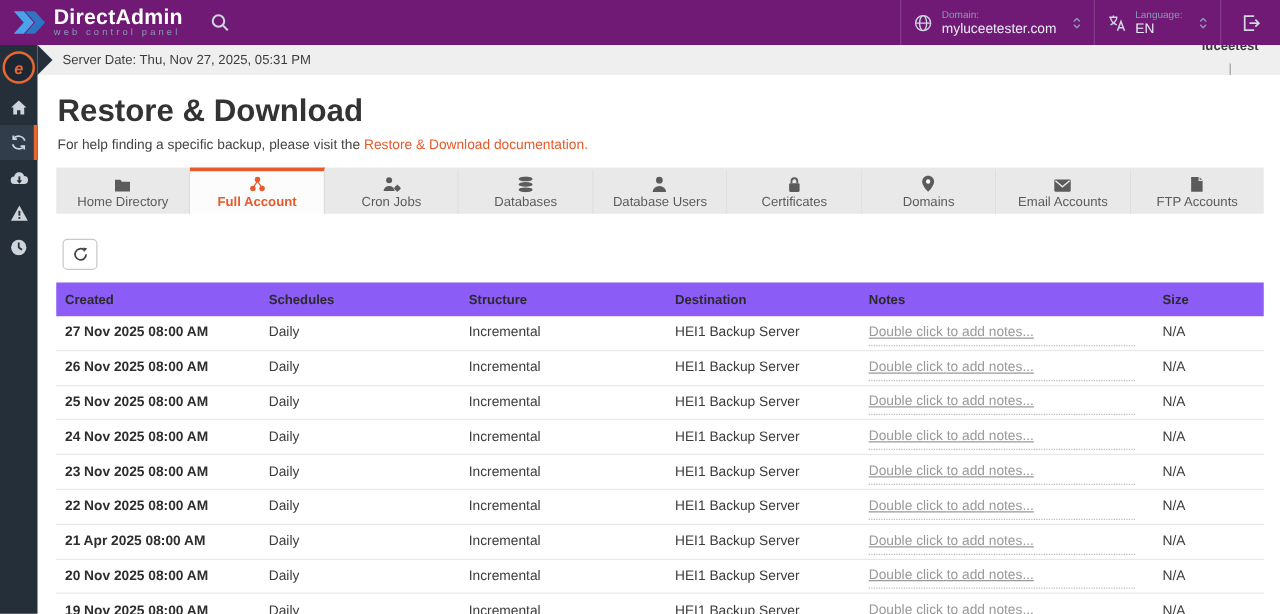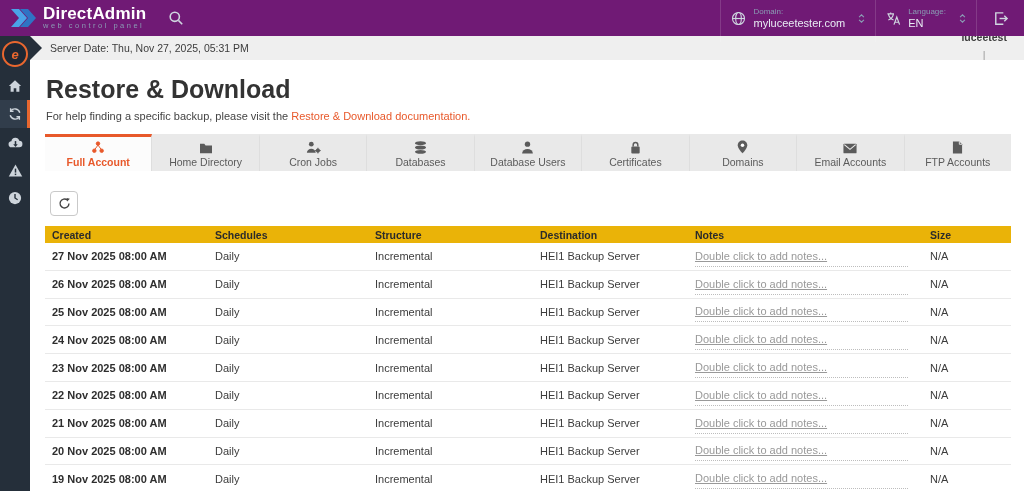--- a/index.html
+++ b/index.html
@@ -64,21 +64,21 @@
   .tab .ticon { height:13px; display:flex; align-items:flex-end; }
   .tab.active { background:#fcfcfc; border-top:3px solid #e8592b; color:#e8592b; font-weight:bold; }
 
   
   .refresh-row { padding:20px 0 10px 20px; }
   .refresh-btn { width:28px; height:25px; background:#fff; border:1px solid #c9c9c9;
     border-radius:4px; display:flex; align-items:center; justify-content:center; cursor:pointer; }
 
   
   .table { margin:0 13px 0 15px; }
-  .thead { display:flex; background:#eab308; height:17px; align-items:center; }
+  .thead { display:flex; background:#8b5cf6; height:27px; align-items:center; }
   .thead .th { font-size:10.5px; font-weight:bold; color:#2b2b2b; padding-left:7px; }
   .tr { display:flex; height:27.8px; border-bottom:1px solid #e9e9e9; align-items:center; }
   .td { font-size:11px; color:#3c3c3c; padding-left:7px; }
   .c-created { width:163px; } .c-sched { width:160px; } .c-struct { width:165px; }
   .c-dest { width:155px; } .c-notes { width:235px; } .c-size { width:88px; }
   .td.c-created { font-weight:bold; color:#2e2e2e; }
   .notes-field { display:inline-block; width:calc(100% - 15px); color:#999;
     border-bottom:1px dotted #bdbdbd; padding-bottom:4px; margin-top:4px; cursor:text;text-decoration:underline; }
 </style>
 </head>
@@ -199,39 +199,39 @@
     <span class="pipe">|</span>
     <button class="my-account-btn">My Account</button>
   </div>
 </div>
 
 <main class="main">
   <h1 class="page-title">Restore &amp; Download</h1>
   <p class="help-line"><span>For help finding a specific backup, please visit the </span><a>Restore &amp; Download documentation.</a></p>
 
   <div class="tabs">
+    <div class="tab">
+      <span class="ticon">
+        <svg width="14" height="12" viewBox="0 0 16 14" fill="currentColor">
+          <path d="M1 2 h5 l1.5 2 H15 v9 H1 Z"></path>
+        </svg>
+      </span>
+      <span>Home Directory</span>
+    </div>
     <div class="tab active">
       <span class="ticon">
         <svg width="14" height="13" viewBox="0 0 16 16" fill="currentColor" stroke="currentColor">
           <circle cx="8" cy="3.2" r="2.2"></circle>
             <circle cx="3.5" cy="12" r="2.2"></circle>
             <circle cx="12.5" cy="12" r="2.2"></circle>
           <line x1="8" y1="5" x2="4.2" y2="10.2" stroke-width="1.2"></line>
             <line x1="8" y1="5" x2="11.8" y2="10.2" stroke-width="1.2"></line>
         </svg>
       </span>
       <span>Full Account</span>
-    </div>
-    <div class="tab">
-      <span class="ticon">
-        <svg width="14" height="12" viewBox="0 0 16 14" fill="currentColor">
-          <path d="M1 2 h5 l1.5 2 H15 v9 H1 Z"></path>
-        </svg>
-      </span>
-      <span>Home Directory</span>
     </div>
     <div class="tab">
       <span class="ticon">
         <svg width="15" height="13" viewBox="0 0 17 14" fill="currentColor">
           <circle cx="6" cy="3.2" r="2.7"></circle>
           <path d="M1 13 a5 4.6 0 0 1 10 0 Z"></path>
           <circle cx="13.5" cy="10.5" r="2.4"></circle>
           <g stroke="currentColor" stroke-width="1.1">
             <line x1="13.5" y1="7.3" x2="13.5" y2="13.7"></line>
               <line x1="10.3" y1="10.5" x2="16.7" y2="10.5"></line>
@@ -376,21 +376,21 @@
     <div class="td c-sched">Daily</div>
     <div class="td c-struct">Incremental</div>
     <div class="td c-dest">HEI1 Backup Server</div>
     <div class="td c-notes">
       <span class="notes-field">Double click to add notes...</span>
     </div>
     <div class="td c-size">N/A</div>
   </div>
 
   <div class="tr">
-    <div class="td c-created">21 Nov 2025 08:00 AM</div>
+    <div class="td c-created">21 Apr 2025 08:00 AM</div>
     <div class="td c-sched">Daily</div>
     <div class="td c-struct">Incremental</div>
     <div class="td c-dest">HEI1 Backup Server</div>
     <div class="td c-notes">
       <span class="notes-field">Double click to add notes...</span>
     </div>
     <div class="td c-size">N/A</div>
   </div>
 
   <div class="tr">

